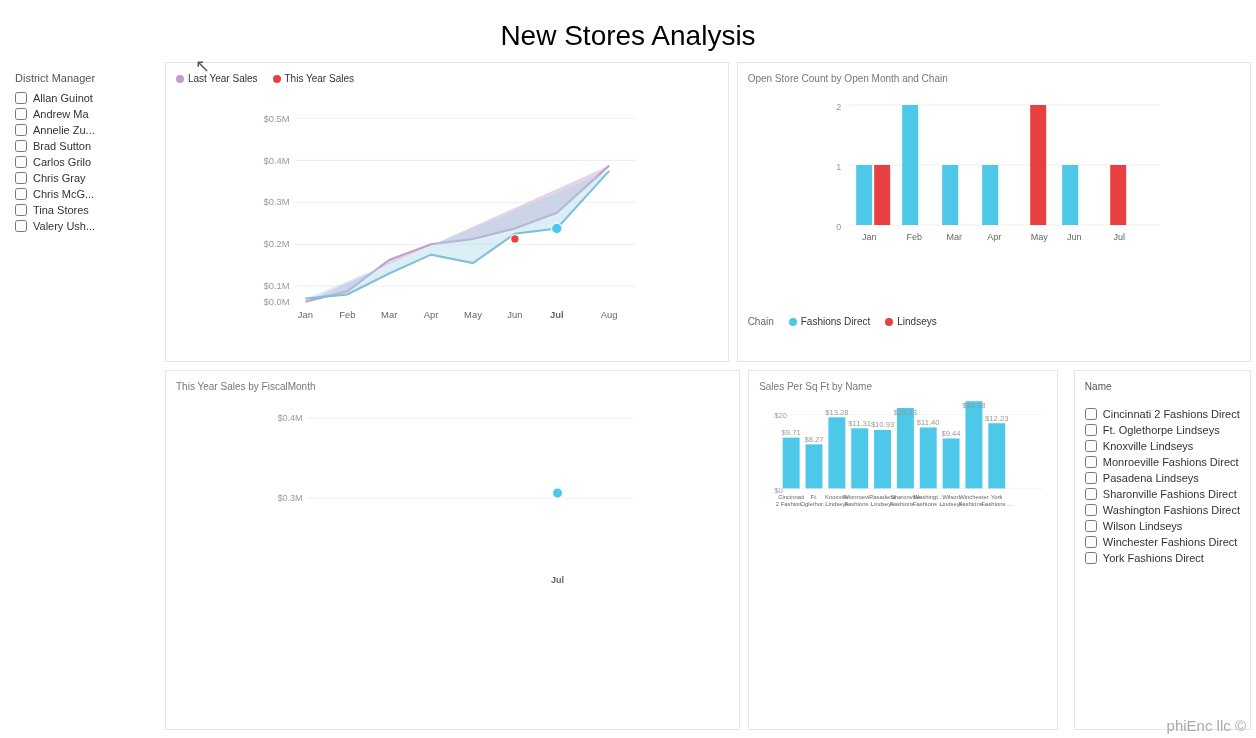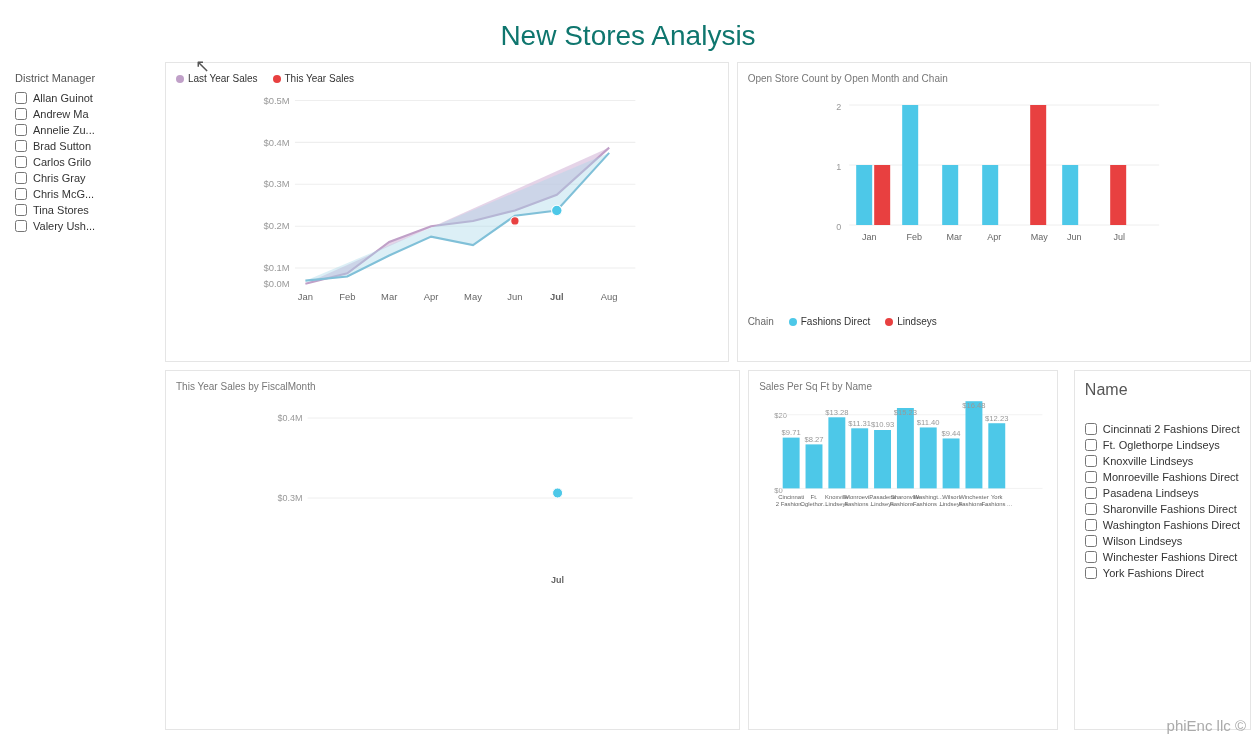--- a/index.html
+++ b/index.html
@@ -2,21 +2,21 @@
 <html><head>
   <meta charset="utf-8">
   <style>
     * { box-sizing: border-box; margin: 0; padding: 0; }
     body { font-family: 'Segoe UI', Arial, sans-serif; background: #fff; width: 1256px; height: 738px; overflow: hidden; font-size: 11px; color: #333; }
 
     .page-title {
       text-align: center;
       font-size: 28px;
       font-weight: 300;
-      color: #0f766e;
+      color: #000000;
       padding: 20px 0 10px;
     }
 
     .main-layout {
       display: flex;
       height: calc(738px - 70px);
     }
 
     
     .sidebar {
@@ -66,21 +66,21 @@
 
     .chart-title {
       font-size: 10px;
       color: #777;
       margin-bottom: 6px;
     }
 
     .legend {
       display: flex;
       gap: 15px;
-      margin-bottom: 6px;
+      margin-bottom: 24px;
     }
 
     .legend-item {
       display: flex;
       align-items: center;
       gap: 4px;
       font-size: 10px;
     }
 
     .legend-dot {
@@ -89,23 +89,23 @@
       border-radius: 50%;
     }
 
     
     .chart-svg {
       width: 100%;
       height: 220px;
     }
 
     .name-filter-title {
-      font-size: 16px;
+      font-size: 10px;
       color: #555;
-      margin-bottom: 24px;
+      margin-bottom: 16px;
     }
 
     
     .y-axis-label {
       font-size: 9px;
       fill: #999;
     }
 
     
     .x-axis-label {

